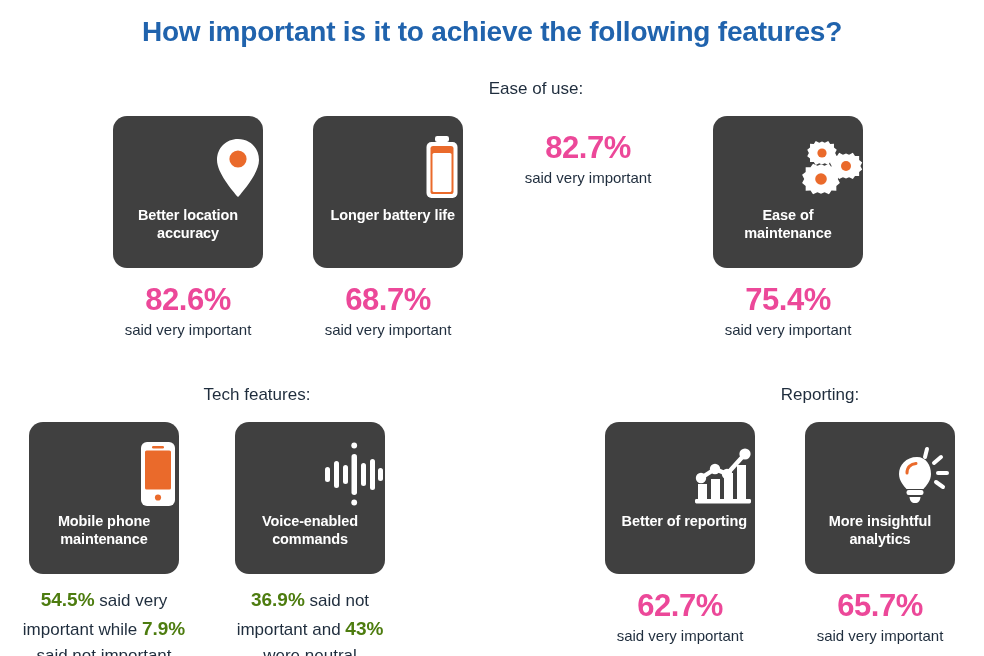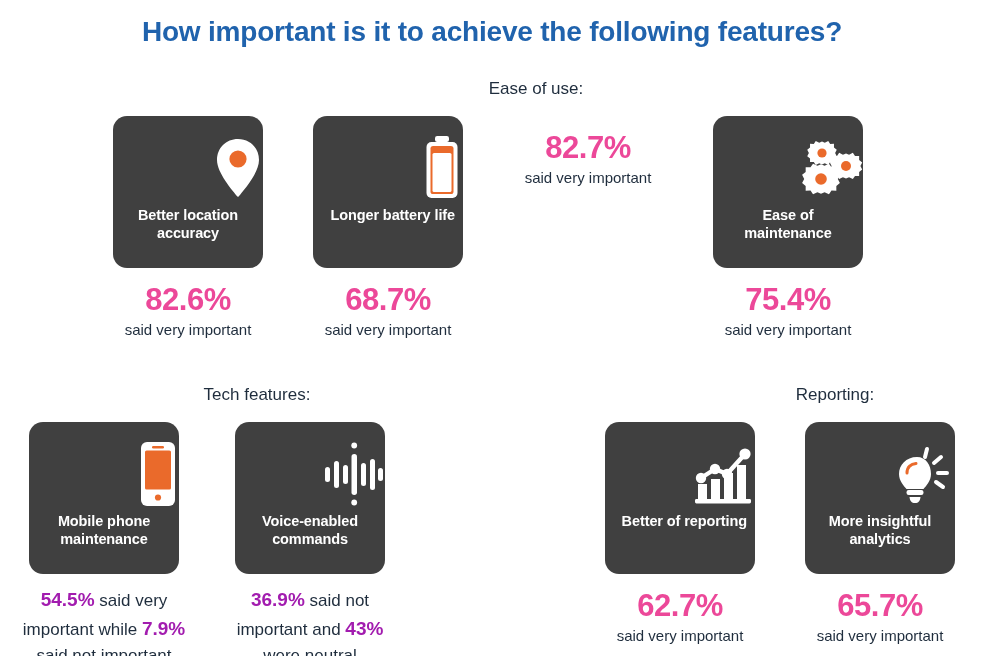--- a/index.html
+++ b/index.html
@@ -33,21 +33,21 @@
     position: absolute;
     font-size: 17px;
     font-weight: normal;
     color: #1f2d3d;
     text-align: center;
     white-space: nowrap;
     margin-left: 44px;
   }
   #heading-ease   { top: 79px;  left: 0;     width: 984px; }
   #heading-tech   { top: 385px; left: 113px; width: 200px; }
-  #heading-report { top: 385px; left: 691px; width: 200px; }
+  #heading-report { top: 385px; left: 676px; width: 200px; }
 
   
   .stat-block {
     position: absolute;
     width: 150px;
   }
   .card {
     width: 150px;
     height: 152px;
     background: #404040;
@@ -95,21 +95,21 @@
   .rich-caption {
     margin-top: 12px;
     width: 186px;
     margin-left: -18px;
     text-align: center;
     font-size: 17px;
     line-height: 1.5;
     color: #1f2d3d;
   }
   .rich-caption .hl {
-    color: #a21caf;
+    color: #4d7c0f;
     font-weight: bold;
     font-size: 19px;
   }
 
   
   #block-location    { left: 113px; top: 116px; }
   #block-battery     { left: 313px; top: 116px; }
   #block-easeuse     { left: 513px; top: 116px; }
   #block-maintenance { left: 713px; top: 116px; }
 

